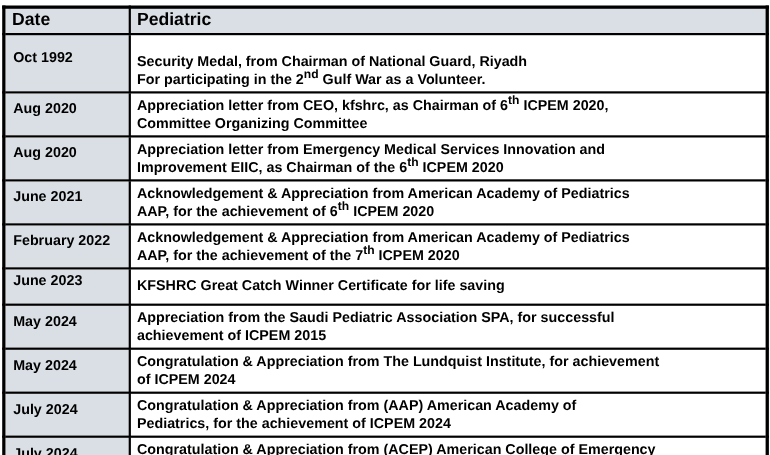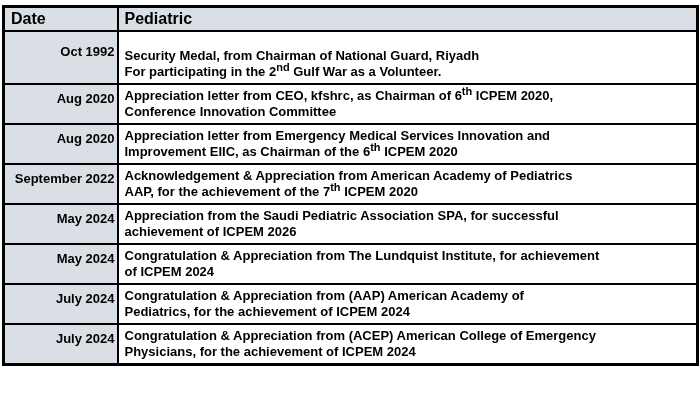--- a/index.html
+++ b/index.html
@@ -41,21 +41,20 @@
     height: 23px;
     line-height: 18px;
     white-space: nowrap;
   }
   td.date-cell {
     background: var(--date_col_bg, #d9dfe4);
     font-size: 13px;
     padding: 2px 2px 14px 7px;
     vertical-align: middle;
     white-space: nowrap;
-    text-align: right;
   }
   td.activity-cell {
     background: var(--activity_bg, #ffffff);
     font-size: 13px;
     padding: 3px 4px 4px 6px;
     vertical-align: middle;
     margin-left: 35px;
   }
   .activity-line {
     line-height: 15.5px;
@@ -89,42 +88,55 @@
           <td class="date-cell">Oct 1992</td>
           <td class="activity-cell">
             <div class="activity-line">Security Medal, from Chairman of National Guard, Riyadh</div>
             <div class="activity-line">For participating in the 2<sup>nd</sup> Gulf War as a Volunteer.</div>
           </td>
         </tr>
         <tr>
           <td class="date-cell">Aug 2020</td>
           <td class="activity-cell">
             <div class="activity-line">Appreciation letter from CEO, kfshrc, as Chairman of 6<sup>th</sup> ICPEM 2020,</div>
-            <div class="activity-line">Conference Innovation Committee</div>
+            <div class="activity-line">Committee Organizing Committee</div>
           </td>
         </tr>
         <tr>
           <td class="date-cell">Aug 2020</td>
           <td class="activity-cell">
             <div class="activity-line">Appreciation letter from Emergency Medical Services Innovation and</div>
             <div class="activity-line">Improvement EIIC, as Chairman of the 6<sup>th</sup> ICPEM 2020</div>
           </td>
         </tr>
         <tr>
-          <td class="date-cell">September 2022</td>
+          <td class="date-cell">June 2021</td>
+          <td class="activity-cell">
+            <div class="activity-line">Acknowledgement &amp; Appreciation from American Academy of Pediatrics</div>
+            <div class="activity-line">AAP, for the achievement of 6<sup>th</sup> ICPEM 2020</div>
+          </td>
+        </tr>
+        <tr>
+          <td class="date-cell">February 2022</td>
           <td class="activity-cell">
             <div class="activity-line">Acknowledgement &amp; Appreciation from American Academy of Pediatrics</div>
             <div class="activity-line">AAP, for the achievement of the 7<sup>th</sup> ICPEM 2020</div>
           </td>
         </tr>
         <tr>
+          <td class="date-cell">June 2023</td>
+          <td class="activity-cell">
+            <div class="activity-line">KFSHRC Great Catch Winner Certificate for life saving</div>
+          </td>
+        </tr>
+        <tr>
           <td class="date-cell">May 2024</td>
           <td class="activity-cell">
             <div class="activity-line">Appreciation from the Saudi Pediatric Association SPA, for successful</div>
-            <div class="activity-line">achievement of ICPEM 2026</div>
+            <div class="activity-line">achievement of ICPEM 2015</div>
           </td>
         </tr>
         <tr>
           <td class="date-cell">May 2024</td>
           <td class="activity-cell">
             <div class="activity-line">Congratulation &amp; Appreciation from The Lundquist Institute, for achievement</div>
             <div class="activity-line">of ICPEM 2024</div>
           </td>
         </tr>
         <tr>

